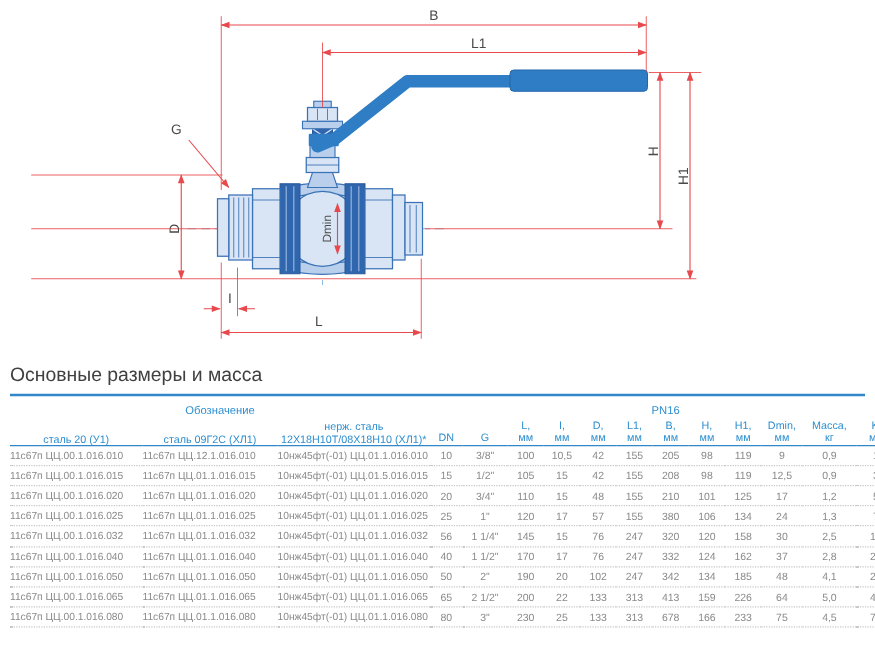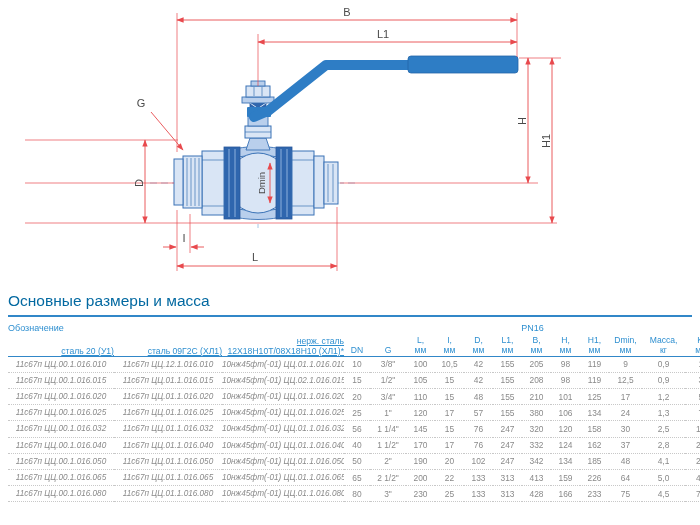--- a/index.html
+++ b/index.html
@@ -12,30 +12,30 @@
   .cl{stroke:#8fb8e0;stroke-width:0.8;stroke-dasharray:7 4;fill:none;}
   .f-l{fill:#d9e5f5;stroke:#3a72b6;stroke-width:1;}
   .f-m{fill:#b9cfec;stroke:#3a72b6;stroke-width:0.9;}
   .f-d{fill:#2f66ae;stroke:#28589c;stroke-width:0.8;}
   .f-h{fill:#2e7dc5;stroke:none;}
   .ln{stroke:#3a72b6;stroke-width:0.7;fill:none;}
   .lnw{stroke:#7ea4d6;stroke-width:1.2;fill:none;}
   .lbl{fill:#4a4a4a;font-size:11px;font-family:"Liberation Sans",sans-serif;}
   .lbl-s{fill:#4a4a4a;font-size:9.5px;font-family:"Liberation Sans",sans-serif;}
   
-  .page-title{position:absolute;left:8px;top:292px;font-size:15.5px;color:#0369a1;}
+  .page-title{position:absolute;left:8px;top:292px;font-size:15.5px;color:#404040;}
   .title-rule{position:absolute;left:8px;top:315px;width:684px;height:2px;background:#3187c8;}
   table.spec{position:absolute;left:8px;top:321px;width:684px;border-collapse:collapse;
              table-layout:fixed;}
   table.spec th,table.spec td{padding:0;font-weight:normal;}
-  th.des-h{color:#2e8fd0;font-size:8.6px;text-align:right;vertical-align:bottom;padding-bottom:2px;text-decoration:underline;}
+  th.des-h{color:#2e8fd0;font-size:8.6px;text-align:center;vertical-align:bottom;padding-bottom:2px;}
   th.num{color:#2e8fd0;font-size:8.6px;text-align:center;vertical-align:bottom;line-height:1.2;padding-bottom:2px;}
-  tr.hrow1 td{color:#2e8fd0;font-size:9px;height:14px;vertical-align:middle;}
+  tr.hrow1 td{color:#2e8fd0;font-size:9px;height:14px;vertical-align:middle;text-align:center;}
   tr.hrow2 th{border-bottom:1.6px solid #3187c8;}
-  td.des{color:#8a8a8a;font-size:8.2px;text-align:center;white-space:nowrap;overflow:hidden;font-style:italic;}
+  td.des{color:#8a8a8a;font-size:8.2px;text-align:left;white-space:nowrap;overflow:hidden;}
   td.num{color:#8a8a8a;font-size:8.4px;text-align:center;white-space:nowrap;}
   tbody tr{height:16.2px;}
   tbody td{border-bottom:1px dotted #c8c8c8;}
   .pn-cell{text-align:center;}
 </style>
 </head>
 <body>
 
 <div class="sheet">
 
@@ -238,21 +238,21 @@
           <td class="num">205</td>
           <td class="num">98</td>
           <td class="num">119</td>
           <td class="num">9</td>
           <td class="num">0,9</td>
           <td class="num">18</td>
         </tr>
         <tr>
           <td class="des">11с67п ЦЦ.00.1.016.015</td>
           <td class="des">11с67п ЦЦ.01.1.016.015</td>
-          <td class="des">10нж45фт(-01) ЦЦ.02.1.016.015</td>
+          <td class="des">10нж45фт(-01) ЦЦ.01.5.016.015</td>
           <td class="num">15</td>
           <td class="num">1/2"</td>
           <td class="num">105</td>
           <td class="num">15</td>
           <td class="num">42</td>
           <td class="num">155</td>
           <td class="num">208</td>
           <td class="num">98</td>
           <td class="num">119</td>
           <td class="num">12,5</td>
@@ -364,21 +364,21 @@
         <tr>
           <td class="des">11с67п ЦЦ.00.1.016.080</td>
           <td class="des">11с67п ЦЦ.01.1.016.080</td>
           <td class="des">10нж45фт(-01) ЦЦ.01.1.016.080</td>
           <td class="num">80</td>
           <td class="num">3"</td>
           <td class="num">230</td>
           <td class="num">25</td>
           <td class="num">133</td>
           <td class="num">313</td>
-          <td class="num">428</td>
+          <td class="num">678</td>
           <td class="num">166</td>
           <td class="num">233</td>
           <td class="num">75</td>
           <td class="num">4,5</td>
           <td class="num">758</td>
         </tr>
       </tbody>
   </table>
 
 </div>

